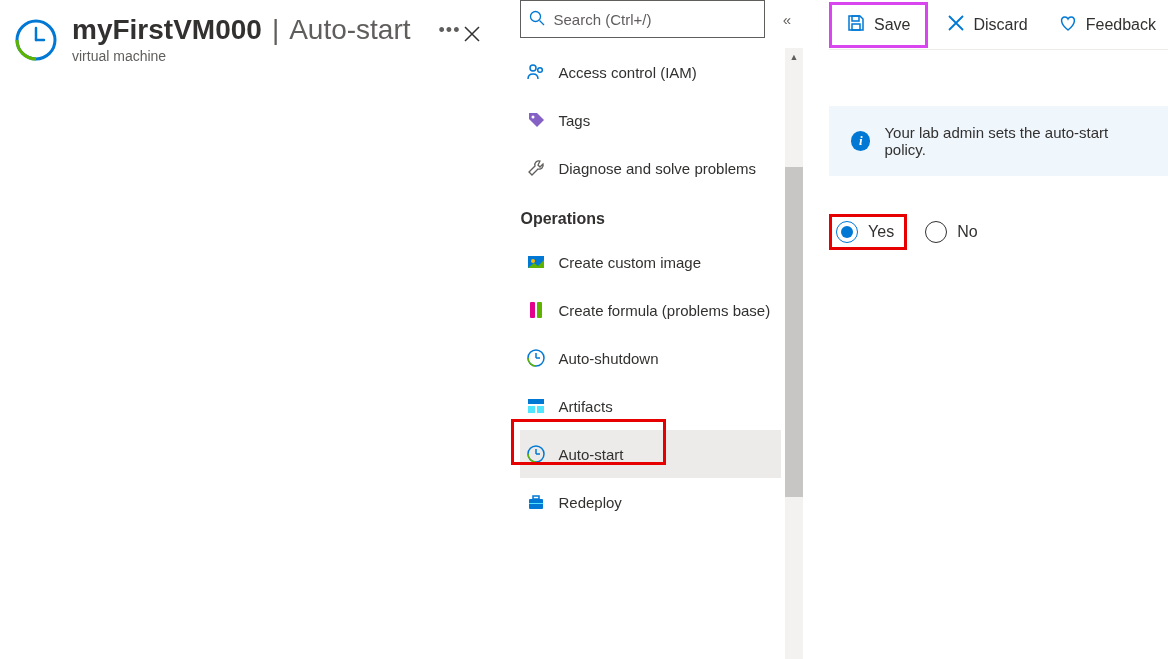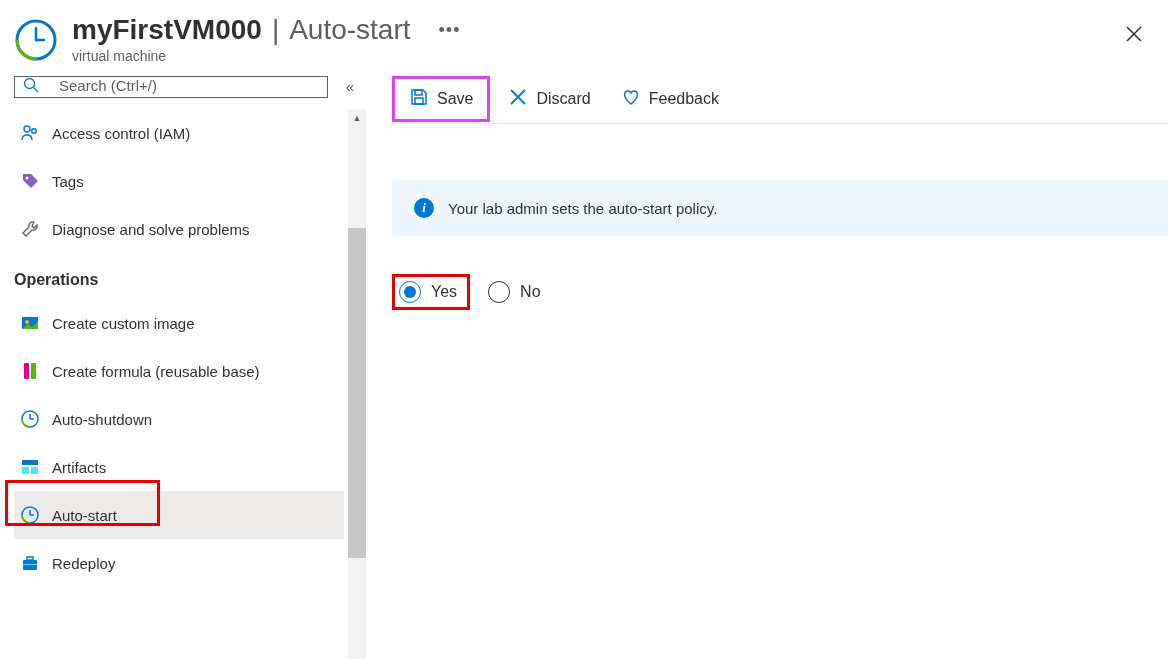--- a/index.html
+++ b/index.html
@@ -7,21 +7,21 @@
       font-family: "Segoe UI", -apple-system, sans-serif;
       font-size: 14px;
       color: #323130;
       background: #fff;
       width: 1168px;
       height: 659px;
       overflow: hidden;
     }
     .page {
       display: flex;
-      flex-direction: column;
+      flex-direction: row;
       height: 100%;
     }
     .header {
       display: flex;
       align-items: flex-start;
       padding: 14px 22px 10px 14px;
     }
     .header-icon {
       width: 44px;
       height: 44px;
@@ -84,25 +84,25 @@
     .search-row {
       display: flex;
       align-items: center;
       gap: 14px;
       padding-right: 4px;
       margin-bottom: 10px;
     }
     .search-box {
       flex: 1;
       display: flex;
-      align-items: flex-start;
+      align-items: center;
       border: 1px solid #605e5c;
-      height: 22px;
+      height: 38px;
       padding: 0 8px;
-      gap: 20px;
+      gap: 8px;
     }
     .search-box input {
       border: none;
       outline: none;
       font-size: 15px;
       flex: 1;
       color: #323130;
     }
     .search-box input::placeholder { color: #605e5c; }
     .collapse-btn {
@@ -348,21 +348,21 @@
             </span>
             <span>Create custom image</span>
           </div>
           <div class="nav-item">
             <span class="icn">
               <svg width="20" height="20" viewBox="0 0 20 20">
                   <rect x="4" y="2" width="5" height="16" fill="#e3008c" rx="1"></rect>
                   <rect x="11" y="2" width="5" height="16" fill="#5db300" rx="1"></rect>
                 </svg>
             </span>
-            <span>Create formula (reusable base)</span>
+            <span>Create formula (problems base)</span>
           </div>
           <div class="nav-item">
             <span class="icn">
               <svg width="20" height="20" viewBox="0 0 20 20">
                   <circle cx="10" cy="10" r="8" fill="none" stroke="#0078d4" stroke-width="1.5"></circle>
                   <path d="M 2 10 A 8 8 0 0 0 10 18" fill="none" stroke="#5db300" stroke-width="1.5"></path>
                   <line x1="10" y1="10" x2="10" y2="5" stroke="#0078d4" stroke-width="1.5"></line>
                   <line x1="10" y1="10" x2="14" y2="10" stroke="#0078d4" stroke-width="1.5"></line>
                 </svg>
             </span>

